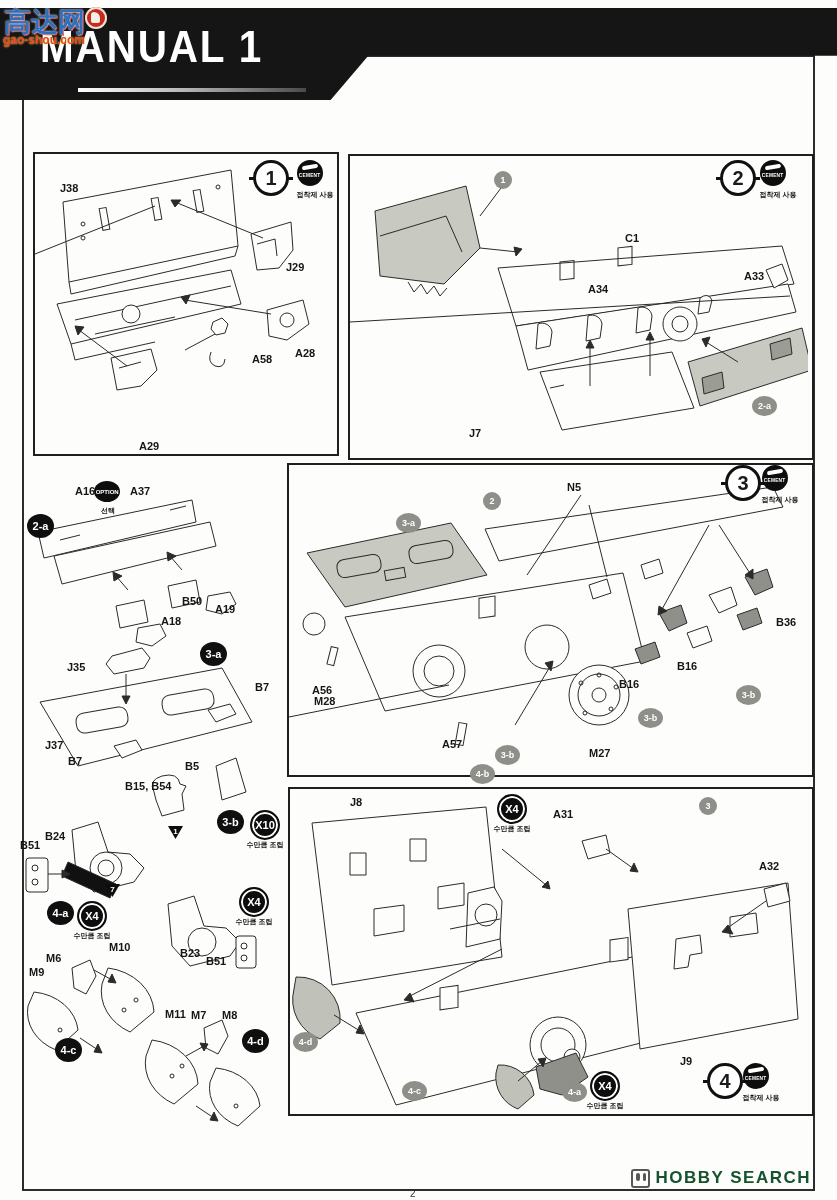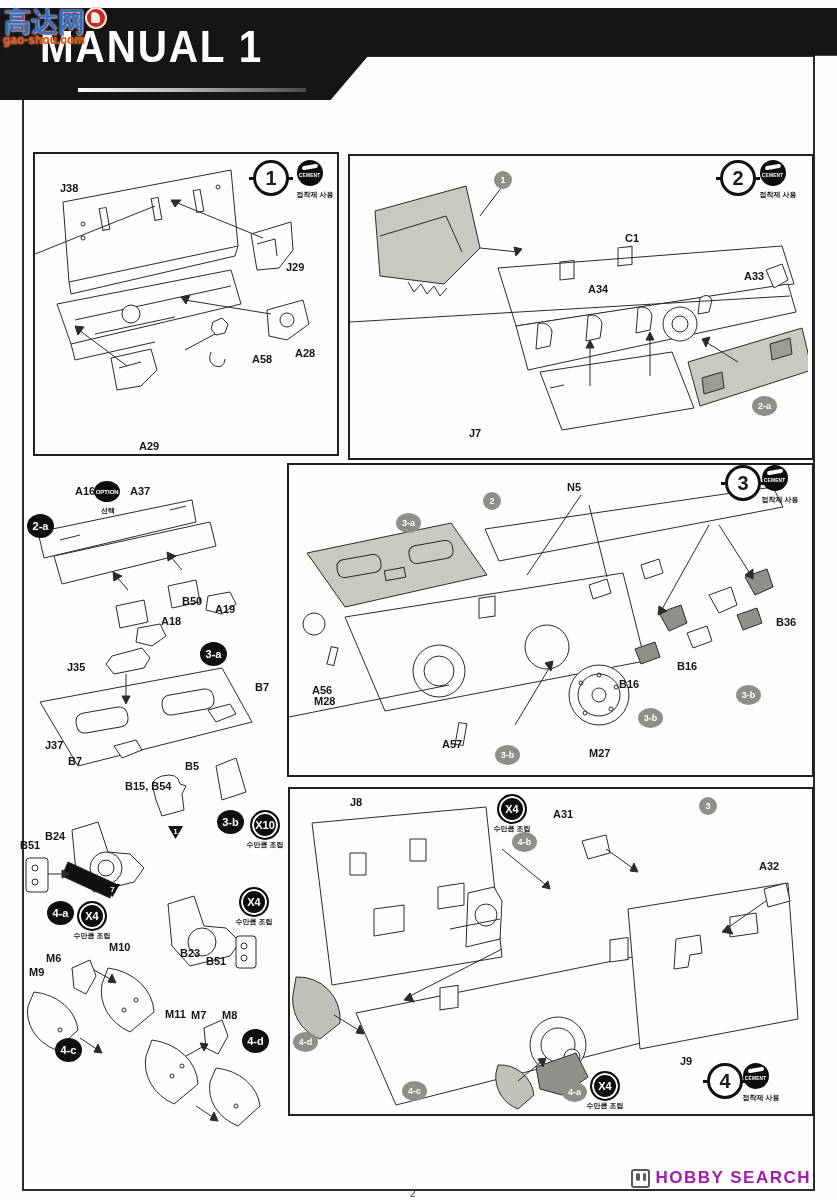--- a/index.html
+++ b/index.html
@@ -49,21 +49,21 @@
         display:flex;align-items:center;justify-content:center;}
   .opt span{font-weight:bold;font-size:10px;transform:scale(.6);}
   .cutic{position:absolute;z-index:7;width:26px;height:26px;border-radius:50%;background:#0d0d0d;color:#fff;
         display:flex;align-items:center;justify-content:center;}
   .cutic span{font-weight:bold;font-size:10px;transform:scale(.75);border-bottom:1px dashed #fff;}
   .tri{position:absolute;z-index:6;width:15px;height:13px;background:#0d0d0d;color:#fff;text-align:center;
         font-weight:bold;font-size:8px;line-height:11px;clip-path:polygon(0 0,100% 0,50% 100%);}
   .cutbox{position:absolute;left:187px;top:378px;width:146px;height:120px;z-index:5;background:#fdfdfb;
         border:2px dashed #6c6c6c;border-radius:14px;}
   
-  .brand{position:absolute;right:26px;top:1168px;z-index:6;display:flex;align-items:center;gap:5px;color:#a21caf;}
+  .brand{position:absolute;right:26px;top:1168px;z-index:6;display:flex;align-items:center;gap:5px;color:#14532d;}
   .brand .bx{width:15px;height:15px;border:2px solid #585858;border-radius:3px;position:relative;}
   .brand .bx::after{content:"";position:absolute;left:3px;top:2px;width:4px;height:8px;background:#585858;border-radius:2px;}
   .brand .bx::before{content:"";position:absolute;right:2px;top:2px;width:3px;height:8px;background:#585858;border-radius:2px;}
   .brand .nm{font-weight:bold;font-size:17px;letter-spacing:1.5px;}
   .pageno{position:absolute;left:410px;top:1188px;z-index:6;font-size:10px;color:#333;}
 </style>
 </head>
 <body>
 
 <div class="page">
@@ -326,21 +326,21 @@
     </div>
   <div class="cap" style="left:761px;top:1093px;">접착제 사용</div>
 
   <div class="badge-g" style="left:494px;top:171px;">1</div>
   <div class="badge-g wide" style="left:752px;top:396px;">2-a</div>
   <div class="badge-g" style="left:483px;top:492px;">2</div>
   <div class="badge-g wide" style="left:396px;top:513px;">3-a</div>
   <div class="badge-g wide" style="left:495px;top:745px;">3-b</div>
   <div class="badge-g wide" style="left:638px;top:708px;">3-b</div>
   <div class="badge-g wide" style="left:736px;top:685px;">3-b</div>
-  <div class="badge-g wide" style="left:470px;top:832px;margin-left:42px;">4-b</div>
+  <div class="badge-g wide" style="left:470px;top:764px;">4-b</div>
   <div class="badge-g" style="left:699px;top:797px;">3</div>
   <div class="badge-g wide" style="left:293px;top:1032px;">4-d</div>
   <div class="badge-g wide" style="left:402px;top:1081px;">4-c</div>
   <div class="badge-g wide" style="left:562px;top:1082px;">4-a</div>
 
   <div class="badge-k" style="left:27px;top:514px;">2-a</div>
   <div class="badge-k" style="left:200px;top:642px;">3-a</div>
   <div class="badge-k" style="left:217px;top:810px;">3-b</div>
   <div class="badge-k" style="left:47px;top:901px;">4-a</div>
   <div class="badge-k" style="left:55px;top:1038px;">4-c</div>

